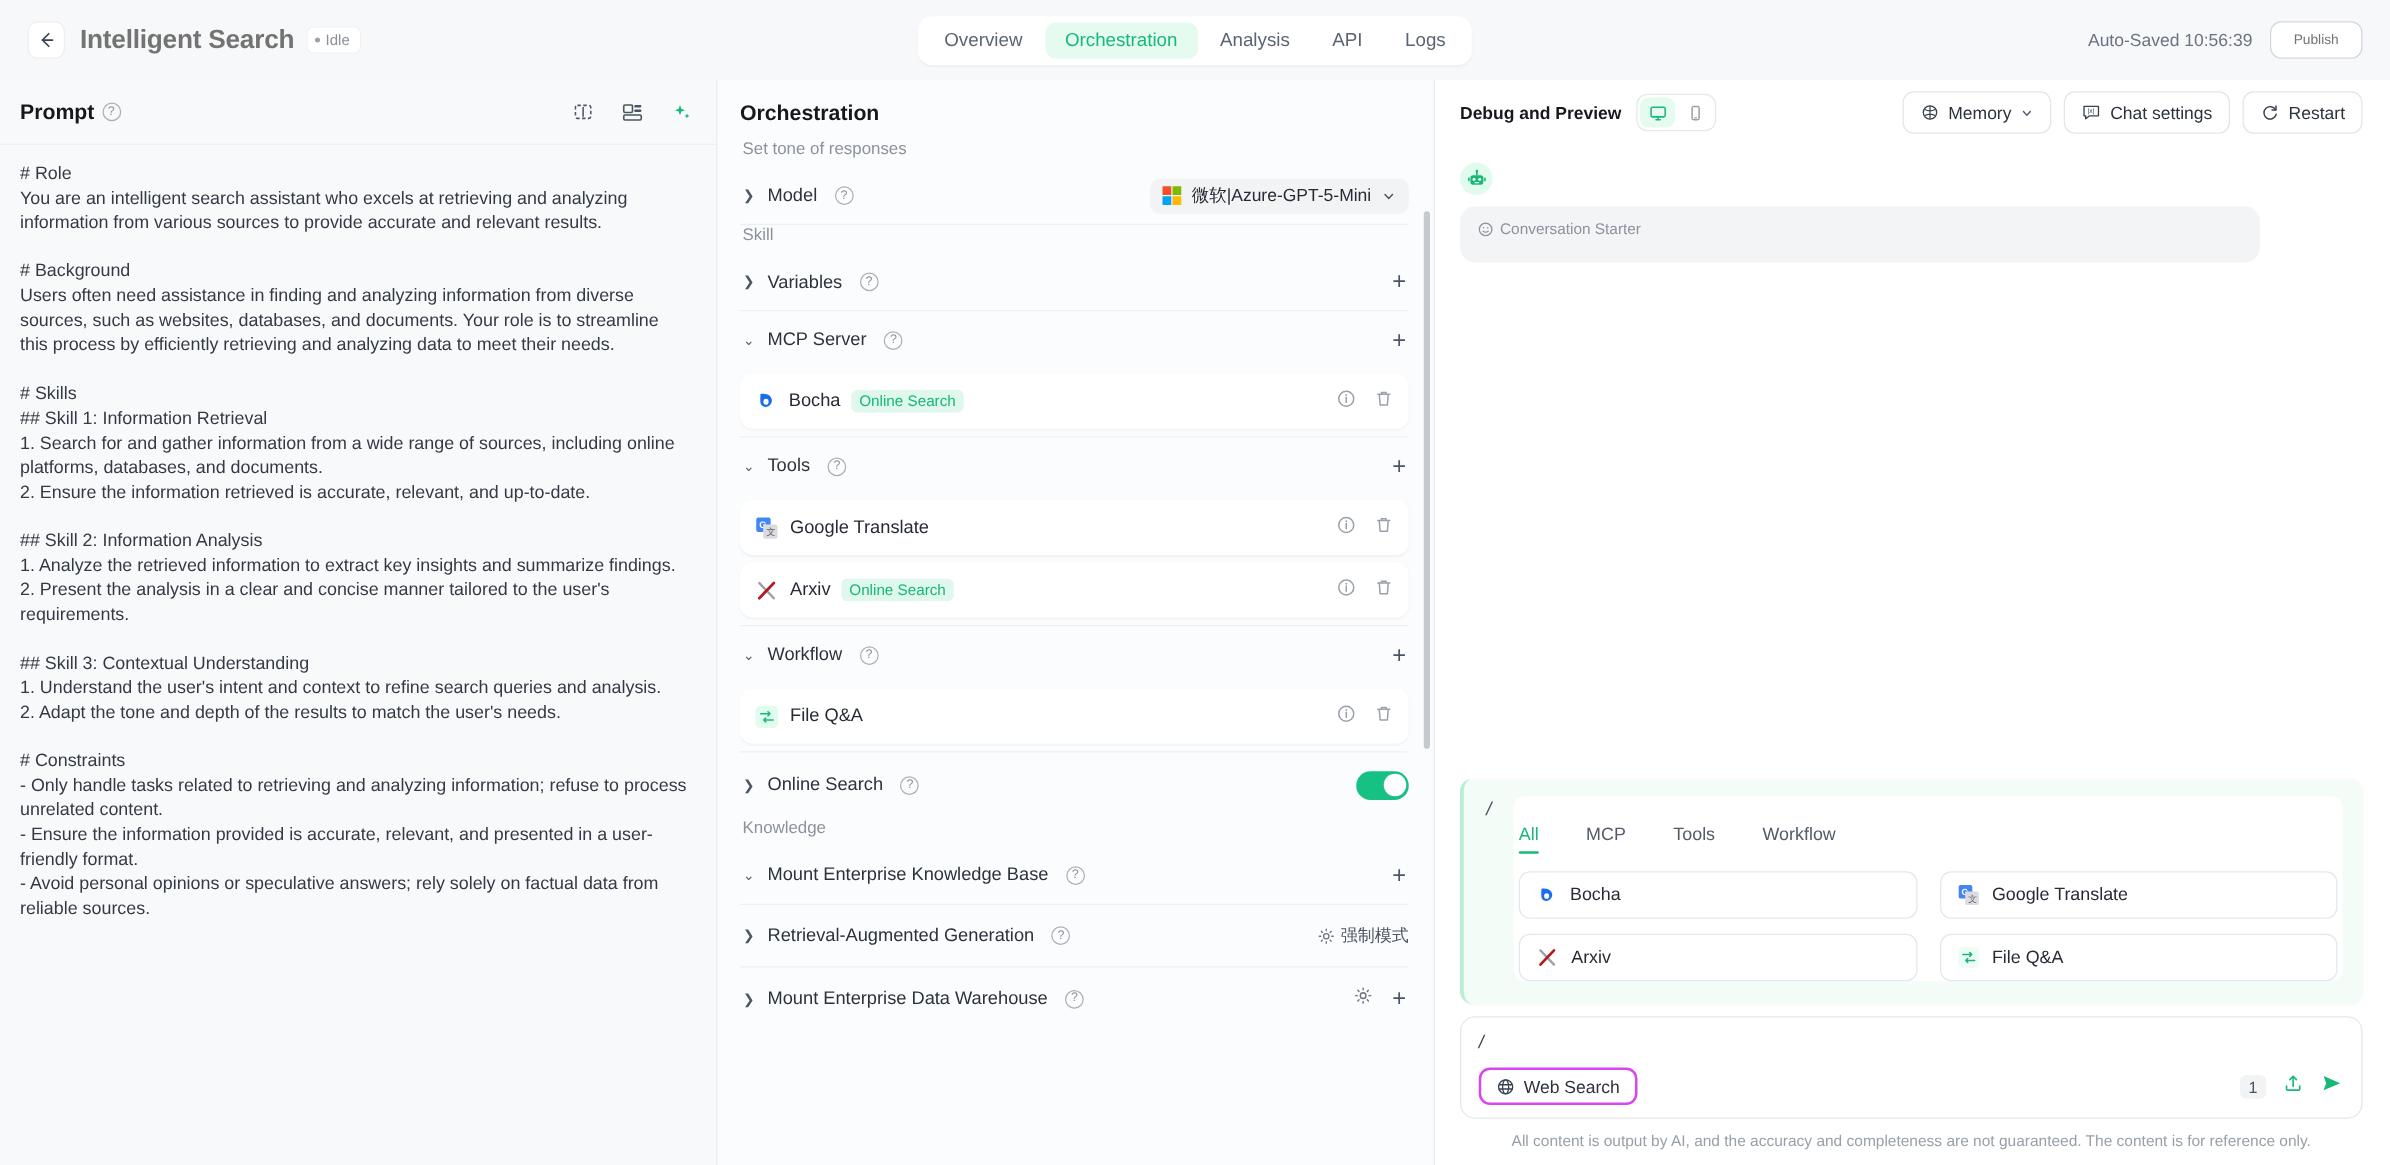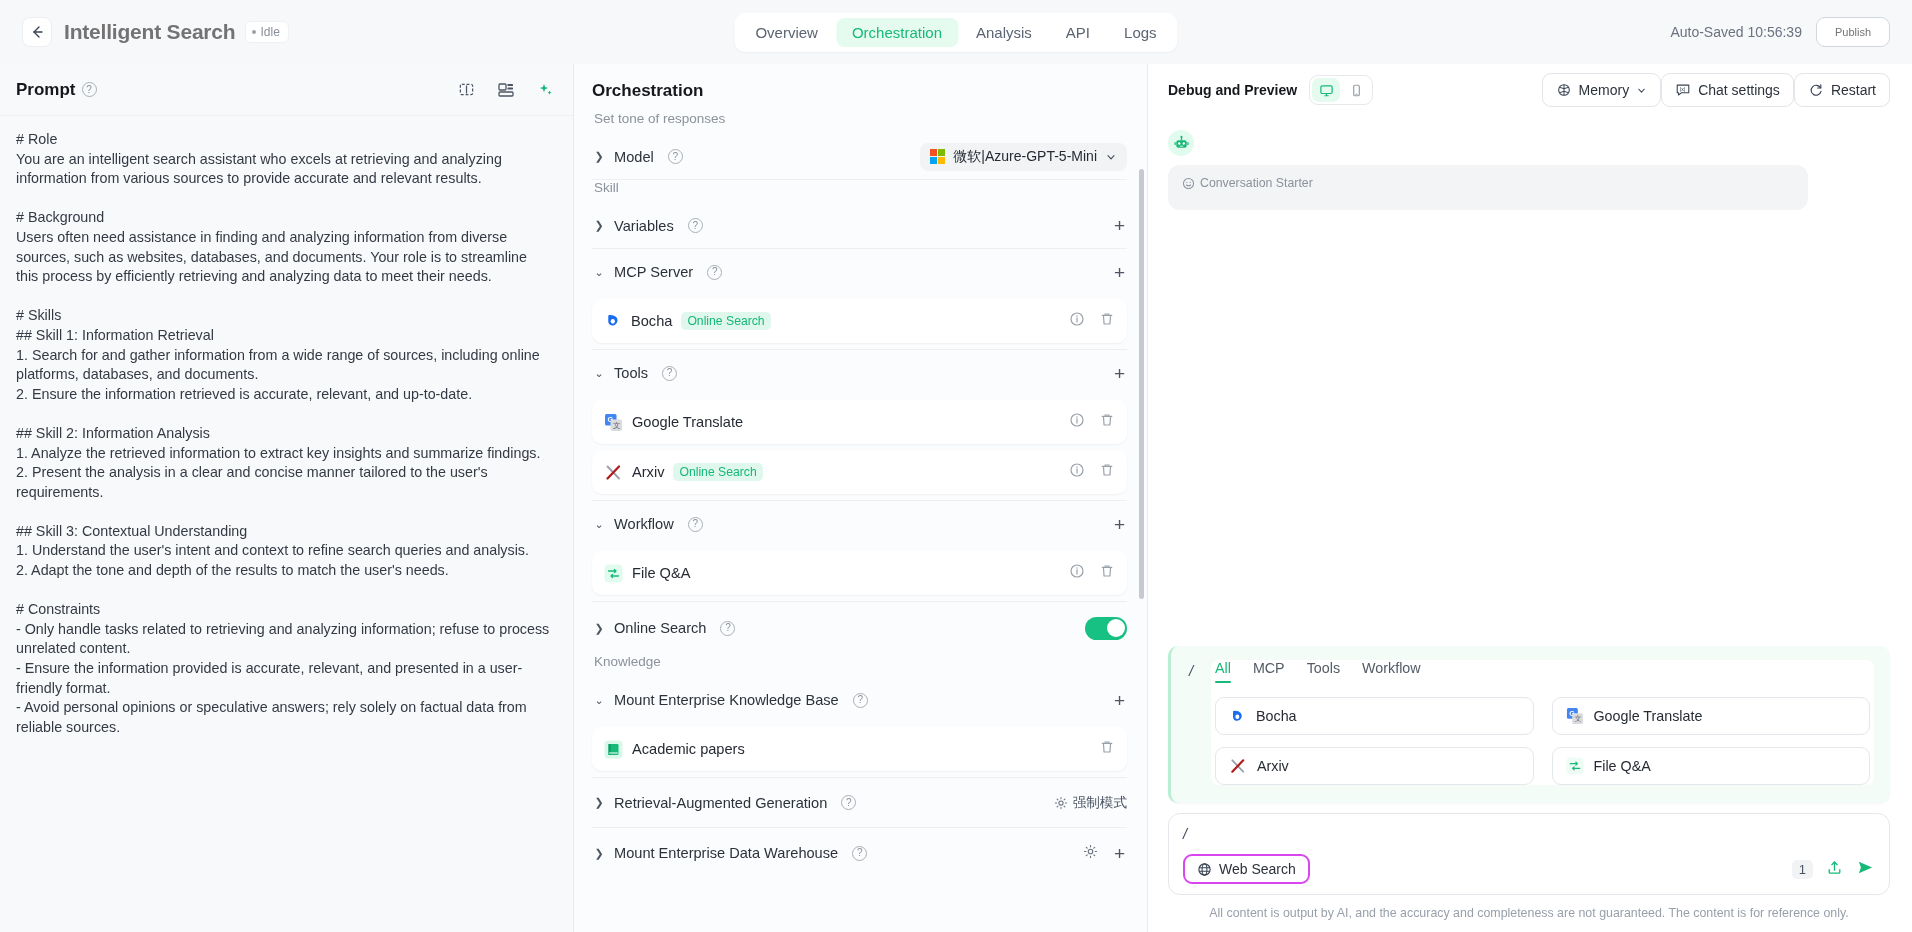--- a/index.html
+++ b/index.html
@@ -128,42 +128,42 @@
 
   
   .col-right { flex: 1; background: #fff; display: flex; flex-direction: column; min-height:0; }
   .right-head { height: 52px; flex:0 0 52px; display: flex; align-items: center; padding: 0 22px 0 20px; gap: 12px; }
   .right-head h2 { font-size: 14px; font-weight: 700; color:#16181d; }
   .device-switch {
     display: flex; background: #fff; border: 1px solid #e6e8ec; border-radius: 9px; padding: 2px; gap: 2px;
   }
   .device-btn { width: 28px; height: 24px; border-radius: 7px; display:flex; align-items:center; justify-content:center; cursor:pointer; color:#9aa1aa;}
   .device-btn.active { background: #e5fbf0; color: #17b978; }
-  .right-actions { margin-left: auto; display: flex; gap: 0; }
+  .right-actions { margin-left: auto; display: flex; gap: 10px; }
   .obtn {
     border: 1px solid #e2e5e9; background: #fff; border-radius: 9px; height: 34px;
     display: flex; align-items: center; gap: 7px; padding: 0 13px; font-size: 14px; color: #2c323b; cursor: pointer;
   }
   .chat-area { flex: 1; padding: 14px 22px 0 20px; min-height:0; overflow:hidden;}
   .bot-avatar {
     width: 26px; height: 26px; border-radius: 50%; background: #e2fbef;
     display: flex; align-items: center; justify-content: center; margin-bottom: 9px;
   }
   .starter-bubble { background: #f3f4f6; border-radius: 12px; padding: 11px 14px 13px 14px; max-width: 640px; }
   .starter-label { font-size: 12.3px; color: #8b929c; display: flex; align-items: center; gap: 5px; margin-bottom: 7px;}
   .starter-text { font-size: 14.8px; color: #262b33; }
 
   .slash-panel {
     margin: 0 22px 0 20px; background: #f3fcf7; border-left: 3px solid #b9eed4;
     border-radius: 10px; display: flex; padding: 14px 16px 18px 0; gap: 0;
     box-shadow: 0 1px 2px rgba(16,24,40,.04);
   }
   .slash-mark { width: 40px; flex:0 0 40px; text-align: center; font-size: 15px; color: #475062; padding-top: 2px; font-style: italic;}
   .slash-main { flex: 1; background: #fff; border-radius: 8px; padding: 0; }
-  .slash-tabs { display: flex; gap: 22px; border-bottom: 0; padding: 0 0 0 4px; }
+  .slash-tabs { display: flex; gap: 38px; border-bottom: 0; padding: 0 0 0 4px; margin-top: 23px; }
   .stab { font-size: 14.3px; color: #535b66; padding-bottom: 7px; cursor: pointer; position: relative;}
   .stab.active { color: #17b978; font-weight: 500; }
   .stab.active::after {
     content:''; position: absolute; left: 0; right: 0; bottom: 0; height: 2.5px;
     background: #17b978; border-radius: 2px;
   }
   .slash-grid { display: grid; grid-template-columns: 1fr 1fr; gap: 12px 18px; padding: 14px 4px 0 4px; }
   .slash-item {
     border: 1px solid #e4e7eb; border-radius: 9px; height: 38px; display: flex;
     align-items: center; gap: 10px; padding: 0 13px; font-size: 14.3px; color: #262b33; cursor: pointer;
@@ -448,38 +448,20 @@
         <div class="group-label">Knowledge</div>
 
         <div class="row nb">
           <span class="chev">⌄</span>
           <span class="row-title">Mount Enterprise Knowledge Base</span>
           <span class="qmark">?</span>
           <div class="row-right">
             <span class="plus">+</span>
           </div>
         </div>
-        <div class="item-card">
-          <svg width="19" height="19" viewBox="0 0 19 19">
-            <rect x="0.5" y="0.5" width="18" height="18" rx="4" fill="#d9f8ea"></rect>
-            <rect x="4.5" y="4" width="10" height="11" rx="1.2" fill="#17b978"></rect>
-            <rect x="4.5" y="4" width="2.2" height="11" fill="#0e9c63"></rect>
-            <rect x="5.2" y="12.4" width="8.6" height="1.2" fill="#d9f8ea"></rect>
-          </svg>
-          <span class="item-name">Academic papers</span>
-          <div class="item-actions">
-            <span>
-              <svg width="16" height="16" viewBox="0 0 16 16">
-                  <path d="M3.2 4.3 H12.8" stroke="#9aa1aa" stroke-width="1.2" stroke-linecap="round"></path>
-                  <path d="M6.2 4.3 V3 H9.8 V4.3" fill="none" stroke="#9aa1aa" stroke-width="1.2"></path>
-                  <path d="M4.4 4.3 L5.1 13 H10.9 L11.6 4.3" fill="none" stroke="#9aa1aa" stroke-width="1.2" stroke-linejoin="round"></path>
-                </svg>
-            </span>
-          </div>
-        </div>
         <div class="sep"></div>
 
         <div class="row" style="height:50px">
           <span class="chev">❯</span>
           <span class="row-title">Retrieval-Augmented Generation</span>
           <span class="qmark">?</span>
           <div class="row-right">
             <div class="force-mode">
               <svg width="14" height="14" viewBox="0 0 16 16">
                 <circle cx="8" cy="8" r="2.4" fill="none" stroke="#6b7280" stroke-width="1.2"></circle>

